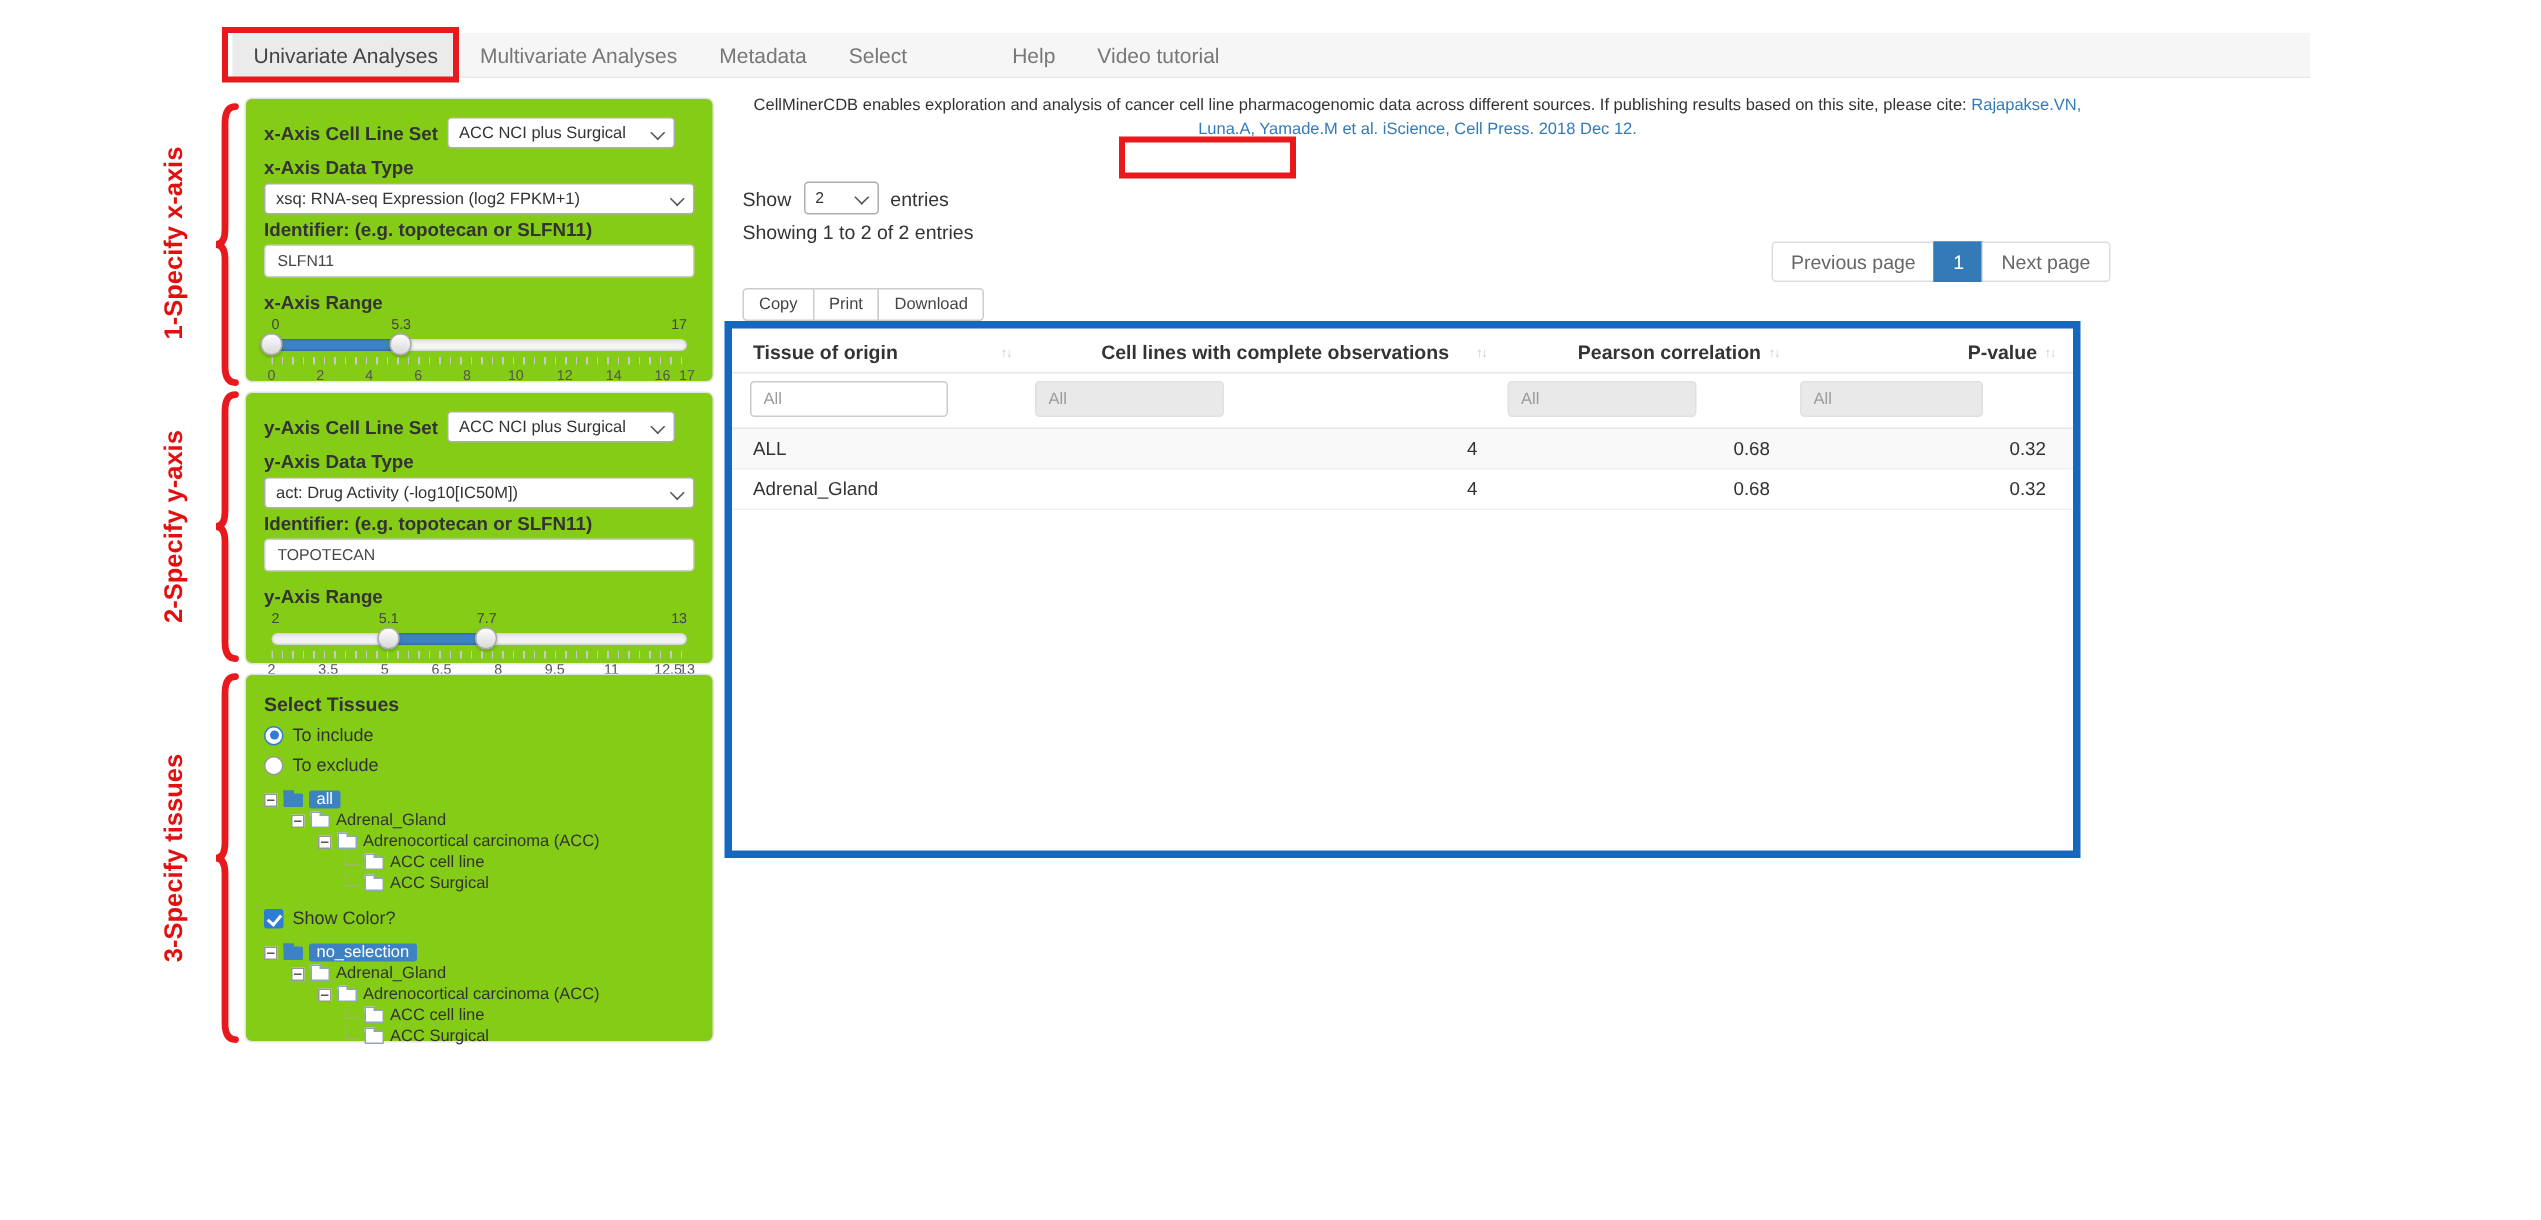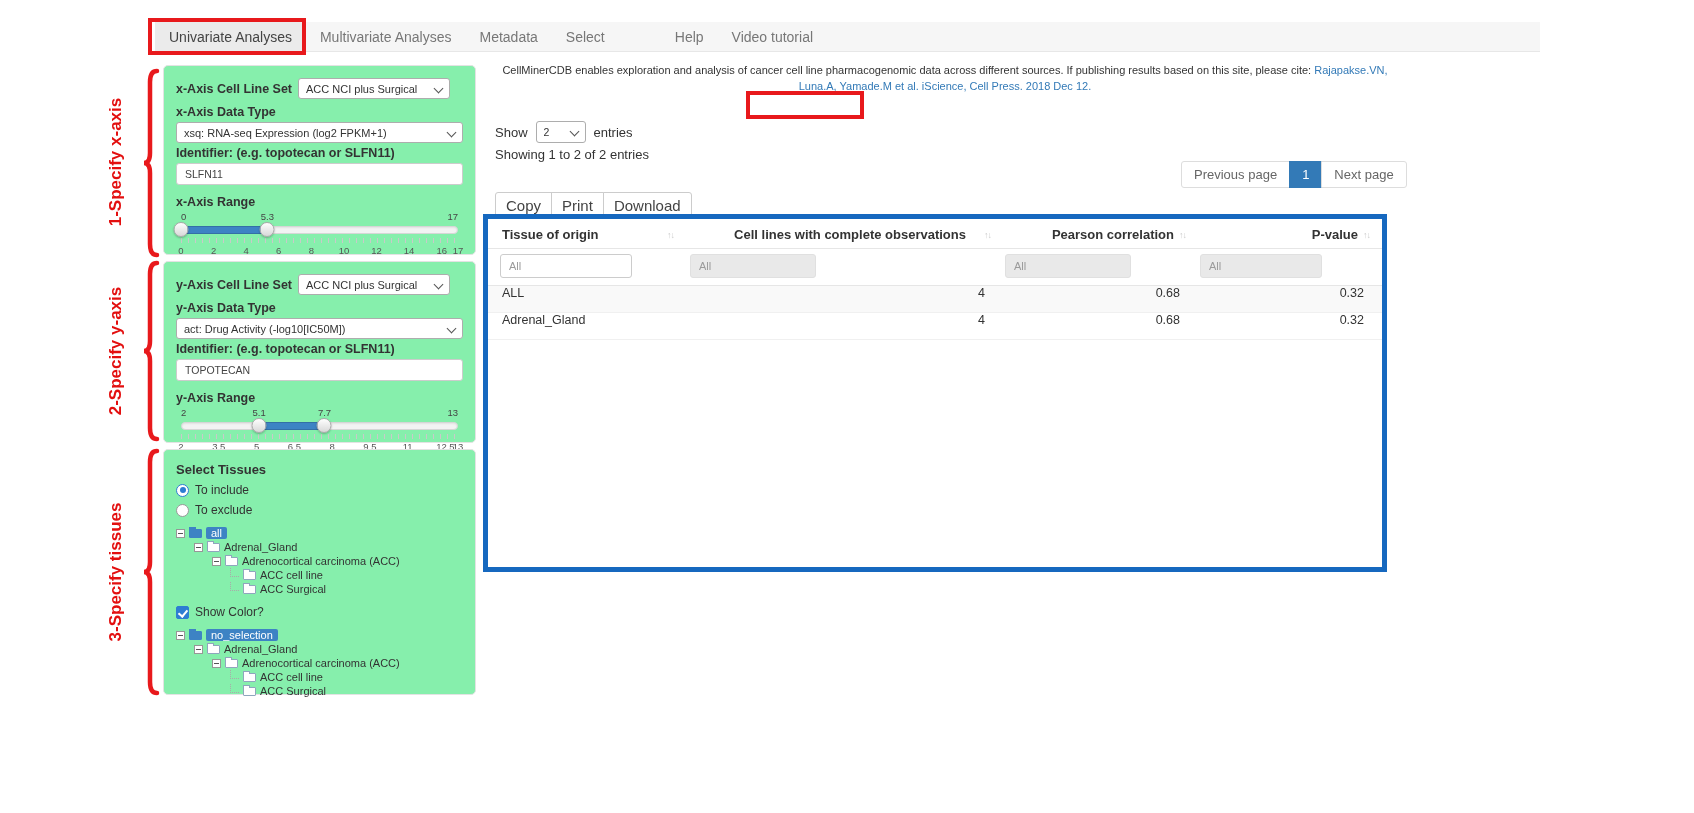--- a/index.html
+++ b/index.html
@@ -16,21 +16,21 @@
 
   
   .red-box { position:absolute; border:4px solid #e8191c; pointer-events:none; }
   .red-box.univariate { left:148px; top:18px; width:158px; height:37px; }
   .red-box.tissuecorr { left:746px; top:91px; width:118px; height:28px; }
   .bracket { position:absolute; pointer-events:none; }
   .bracket-label { position:absolute; color:#e30f0f; font-weight:bold; font-size:17px; white-space:nowrap; }
   .bracket-label > span { display:inline-block; transform:translate(-50%,-50%) rotate(-90deg); }
 
   
-  .panel { position:absolute; left:163px; width:313px; background:#86efac;
+  .panel { position:absolute; left:163px; width:313px; background:#84cc16;
            border:1px solid #e3e3e3; border-radius:5px; padding:12px; color:#333; }
   .panel.p1 { top:65px; height:190px; }
   .panel.p2 { top:261px; height:182px; }
   .panel.p3 { top:449px; height:246px; }
   .blabel { font-size:12.5px; font-weight:bold; color:#333; white-space:nowrap; }
   .inline-row { display:flex; align-items:center; gap:6px; }
   .sel { position:relative; background:#fff; border:1px solid #adadad; border-radius:3px;
          height:21px; font-size:11px; color:#333; display:flex; align-items:center;
          padding:0 20px 0 7px; cursor:pointer; white-space:nowrap; overflow:hidden; }
   .sel::after { content:""; position:absolute; right:7px; top:6px; width:6px; height:6px;
@@ -95,29 +95,29 @@
                 border-radius:3px 3px 0 0; margin-bottom:-1px; }
   .entries-row { position:absolute; left:495px; top:121px; display:flex; align-items:center;
                  gap:8px; font-size:13px; color:#333; }
   .sel.entries { width:50px; height:22px; font-size:10.5px; }
   .showing { position:absolute; left:495px; top:147px; font-size:13px; color:#333; }
   .pagination { position:absolute; left:1181px; top:161px; display:flex; font-size:13px; color:#666; }
   .page-btn { border:1px solid #ddd; background:#fff; padding:5px 12px; cursor:pointer; white-space:nowrap; }
   .page-btn.first { border-radius:3px 0 0 3px; }
   .page-btn.last { border-radius:0 3px 3px 0; margin-left:-1px; }
   .page-btn.num { background:#337ab7; border-color:#337ab7; color:#fff; margin-left:-1px; }
-  .export-group { position:absolute; left:495px; top:192px; display:flex; font-size:15px; color:#444; }
+  .export-group { position:absolute; left:495px; top:192px; display:flex; font-size:11px; color:#444; }
   .exp-btn { border:1px solid #ccc; background:#fff; padding:4px 10px; margin-left:-1px; cursor:pointer; }
   .exp-btn.first { border-radius:3px 0 0 3px; margin-left:0; }
   .exp-btn.last { border-radius:0 3px 3px 0; }
 
   
   .blue-box { position:absolute; left:483px; top:214px; width:904px; height:358px;
               border:5px solid #1668bf; background:#fff; }
-  .dt-head, .dt-filter, .dt-row { display:flex; align-items:flex-start; }
+  .dt-head, .dt-filter, .dt-row { display:flex; align-items:center; }
   .dt-head { padding:8px 0 6px; border-bottom:1px solid #e6e6e6; font-size:13px; font-weight:bold; color:#333; }
   .dt-filter { padding:5px 0 7px; border-bottom:1px solid #e6e6e6; }
   .dt-row { height:27px; font-size:12.5px; color:#333; border-bottom:1px solid #f0f0f0; }
   .dt-row.odd { background:#f9f9f9; }
   .c1 { flex:0 0 190px; padding-left:14px; }
   .c2 { flex:0 0 315px; text-align:right; padding-right:8px;gap:13px; }
   .c3 { flex:0 0 195px; text-align:right; padding-right:8px; }
   .c4 { flex:0 0 184px; text-align:right; padding-right:8px; }
   .hcell { display:flex; align-items:center; cursor:pointer; }
   .hcell.c1 { justify-content:space-between; padding-right:4px; }

